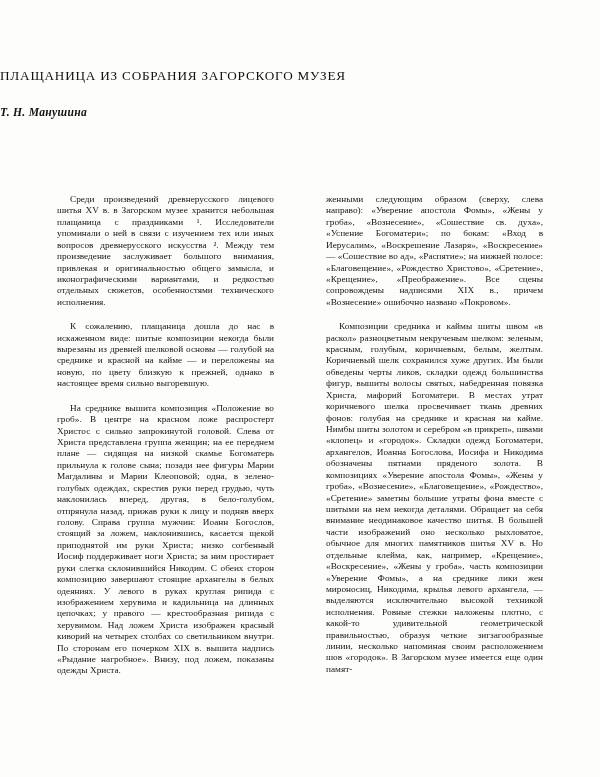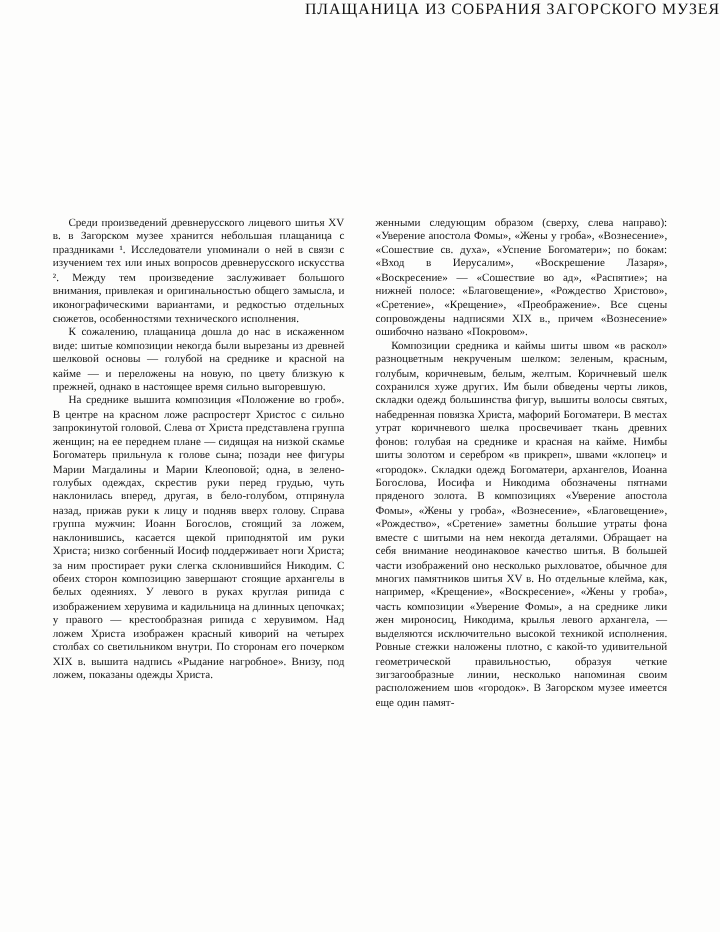--- a/index.html
+++ b/index.html
@@ -17,21 +17,22 @@
   }
   .page {
     position: relative;
     width: 600px;
     height: 777px;
     box-sizing: border-box;
     padding: 0;
     background: #fdfdfc;
   }
   .title-block {
-    text-align: right;
+    padding-top: 68px;
+    text-align: left;
   }
   .article-title {
     font-size: 13.2px;
     letter-spacing: 0.8px;
     font-weight: normal;
     margin: 0;
     color: #111;
     font-family: "Liberation Serif", "DejaVu Serif", serif;
   }
   .author {
@@ -48,21 +49,21 @@
     top: 181px;
     left: 44px;
     width: 513px;
     display: flex;
     gap: 26px;
   }
   .col {
     width: 243px;
   }
   .col p {
-    margin: 0;
+    margin: 13px;
     text-align: justify;
     text-justify: inter-word;
     font-size: 9.25px;
     line-height: 11.42px;
     text-indent: 13px;
     color: #161616;
     word-spacing: 0.2px;
     -webkit-hyphens: none;
     hyphens: none;
   }
@@ -70,20 +71,21 @@
     text-indent: 0;
   }
 </style>
 </head>
 <body>
 
 <div class="page">
 
   <div class="title-block">
     <h1 class="article-title">ПЛАЩАНИЦА ИЗ СОБРАНИЯ ЗАГОРСКОГО МУЗЕЯ</h1>
+    <p class="author">Т. Н. Манушина</p>
   </div>
 
   <div class="columns">
 
     <div class="col">
       <p>Среди произведений древнерусского лицевого шитья XV в. в Загорском музее хранится небольшая плащаница с праздниками ¹. Исследователи упоминали о ней в связи с изучением тех или иных вопросов древнерусского искусства ². Между тем произведение заслуживает большого внимания, привлекая и оригинальностью общего замысла, и иконографическими вариантами, и редкостью отдельных сюжетов, особенностями технического исполнения.</p>
       <p>К сожалению, плащаница дошла до нас в искаженном виде: шитые композиции некогда были вырезаны из древней шелковой основы — голубой на среднике и красной на кайме — и переложены на новую, по цвету близкую к прежней, однако в настоящее время сильно выгоревшую.</p>
       <p>На среднике вышита композиция «Положение во гроб». В центре на красном ложе распростерт Христос с сильно запрокинутой головой. Слева от Христа представлена группа женщин; на ее переднем плане — сидящая на низкой скамье Богоматерь прильнула к голове сына; позади нее фигуры Марии Магдалины и Марии Клеоповой; одна, в зелено-голубых одеждах, скрестив руки перед грудью, чуть наклонилась вперед, другая, в бело-голубом, отпрянула назад, прижав руки к лицу и подняв вверх голову. Справа группа мужчин: Иоанн Богослов, стоящий за ложем, наклонившись, касается щекой приподнятой им руки Христа; низко согбенный Иосиф поддерживает ноги Христа; за ним простирает руки слегка склонившийся Никодим. С обеих сторон композицию завершают стоящие архангелы в белых одеяниях. У левого в руках круглая рипида с изображением херувима и кадильница на длинных цепочках; у правого — крестообразная рипида с херувимом. Над ложем Христа изображен красный киворий на четырех столбах со светильником внутри. По сторонам его почерком XIX в. вышита надпись «Рыдание нагробное». Внизу, под ложем, показаны одежды Христа.</p>
     </div>
 

